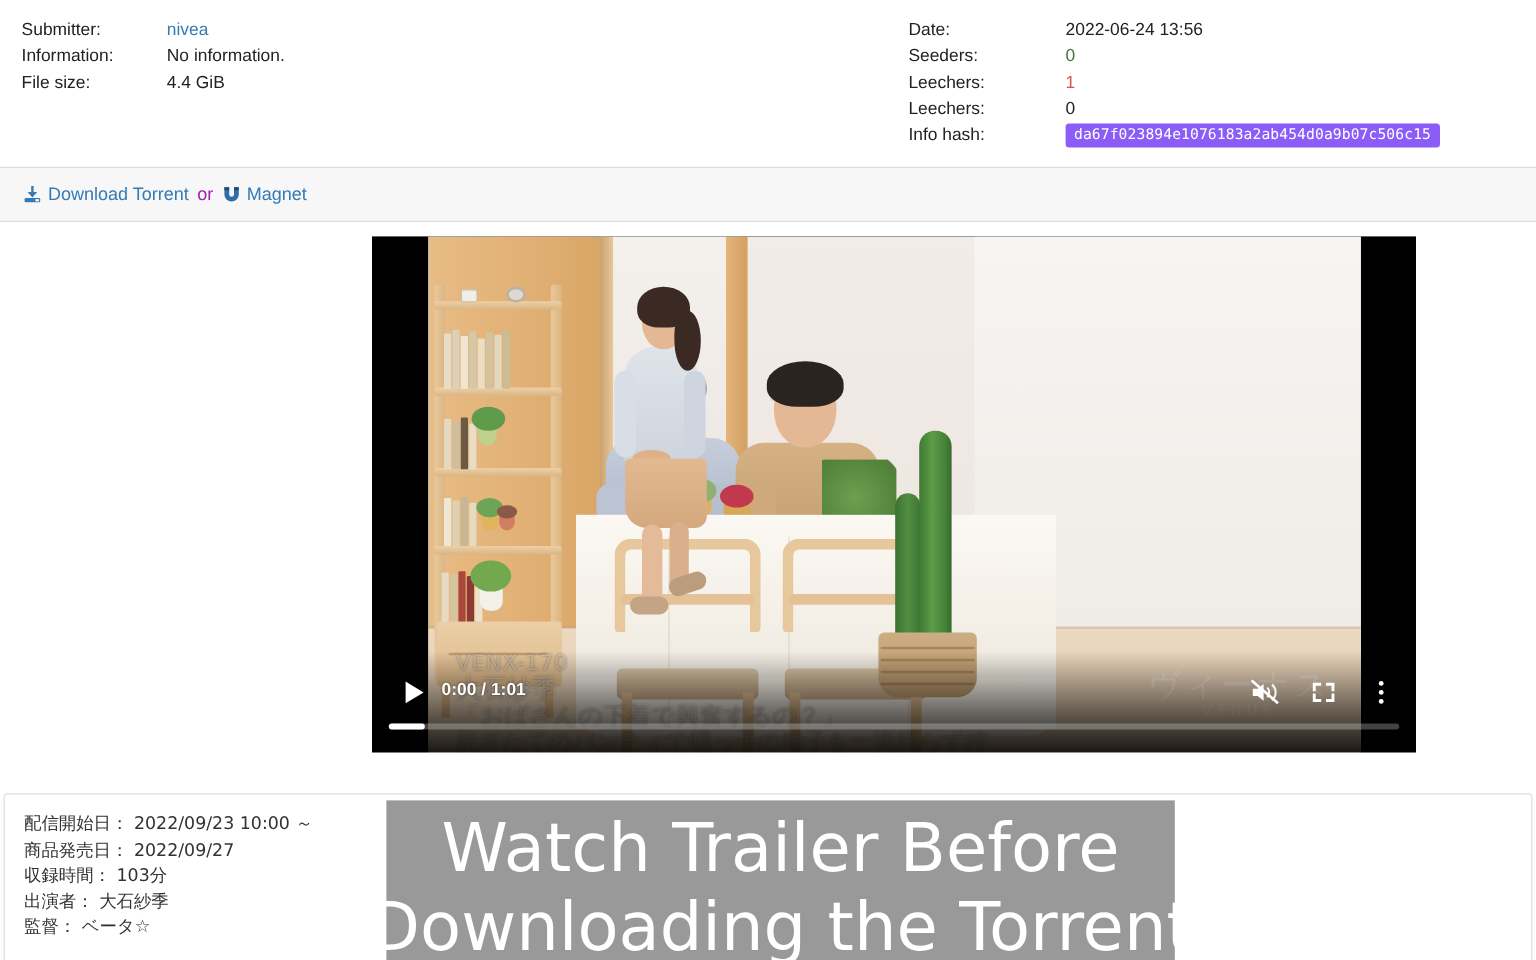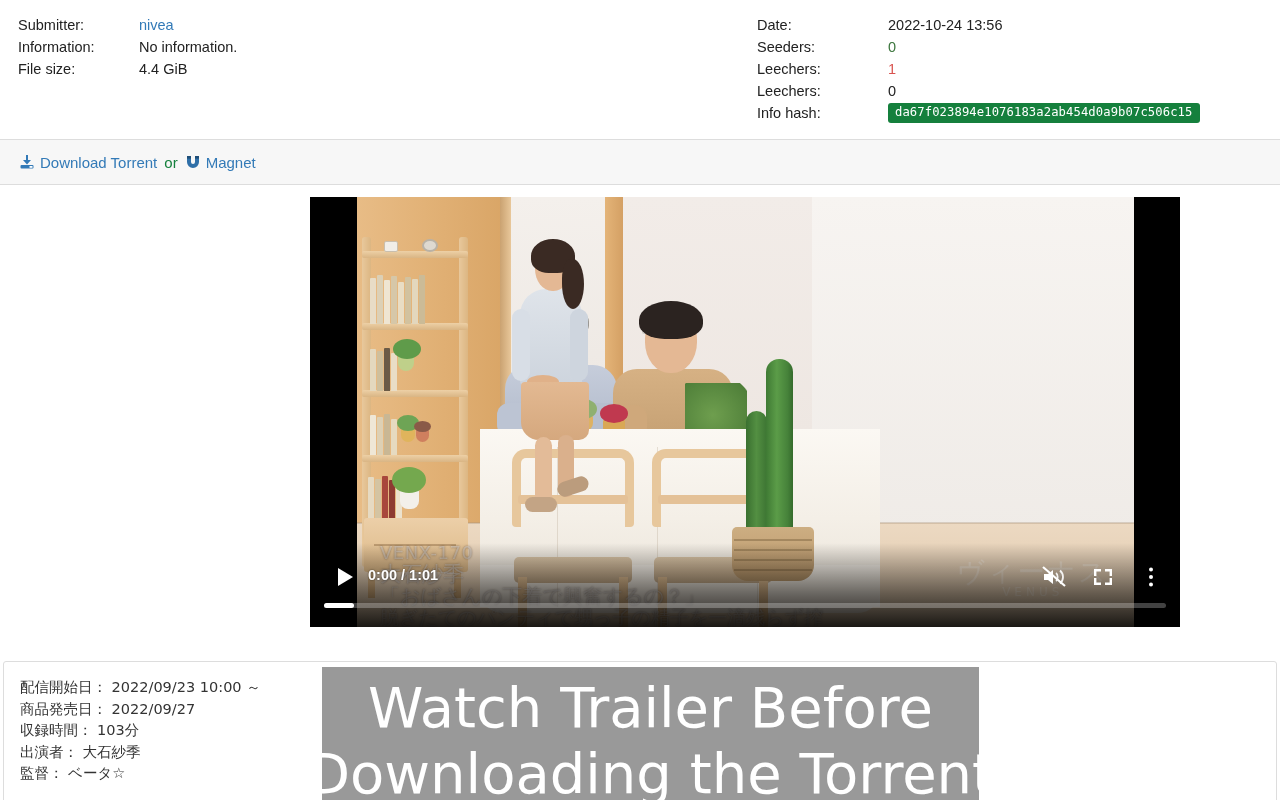--- a/index.html
+++ b/index.html
@@ -31,21 +31,21 @@
   .left .info-label  { width: 121px; }
   .right .info-label { width: 131px; }
   .info-value { font-size: 14.5px; color: #222222; white-space: nowrap; }
   .link { color: #337ab7; text-decoration: none; cursor: pointer; }
   .sep-dash { color: #222222; }
   .val-seed  { color: #3c763d; }
   .val-leech { color: #d9534f; }
 
   .hash-chip {
     display: inline-block;
-    background: #15803d;
+    background: #8b5cf6;
     color: #ffffff;
     font-family: "DejaVu Sans Mono", monospace;
     font-size: 12.2px;
     letter-spacing: 0.1px;
     padding: 2px 7px 3px 7px;
     border-radius: 3px;
     line-height: 15px;
     position: relative;
     top: 1px;
     cursor: text;
@@ -59,21 +59,21 @@
     background: #f7f7f7;
     border-bottom: 1px solid #dddddd;
     display: flex;
     align-items: center;
     padding-left: 19px;
   }
   .dl-link {
     color: #337ab7; font-size: 15px; text-decoration: none; cursor: pointer;
     display: inline-flex; align-items: center; gap: 5px;
   }
-  .dl-or { color: #15803d; font-size: 15px; margin: 0 7px; }
+  .dl-or { color: #a21caf; font-size: 15px; margin: 0 7px; }
   .ico { display: inline-block; width: 16px; height: 16px; flex: none; }
   .ico svg { display: block; }
 
   
   .player-wrap {
     position: relative;
     width: 1280px;
     height: 468px;
     background: #ffffff;
   }
@@ -368,21 +368,21 @@
       <span class="info-label">File size:</span>
       <span class="info-value">4.4 GiB</span>
     </div>
 
   </div>
 
   <div class="info-col right">
 
     <div class="info-row">
       <span class="info-label">Date:</span>
-      <span class="info-value">2022-10-24 13:56</span>
+      <span class="info-value">2022-06-24 13:56</span>
     </div>
 
     <div class="info-row">
       <span class="info-label">Seeders:</span>
       <span class="info-value val-seed">0</span>
     </div>
 
     <div class="info-row">
       <span class="info-label">Leechers:</span>
       <span class="info-value val-leech">1</span>

